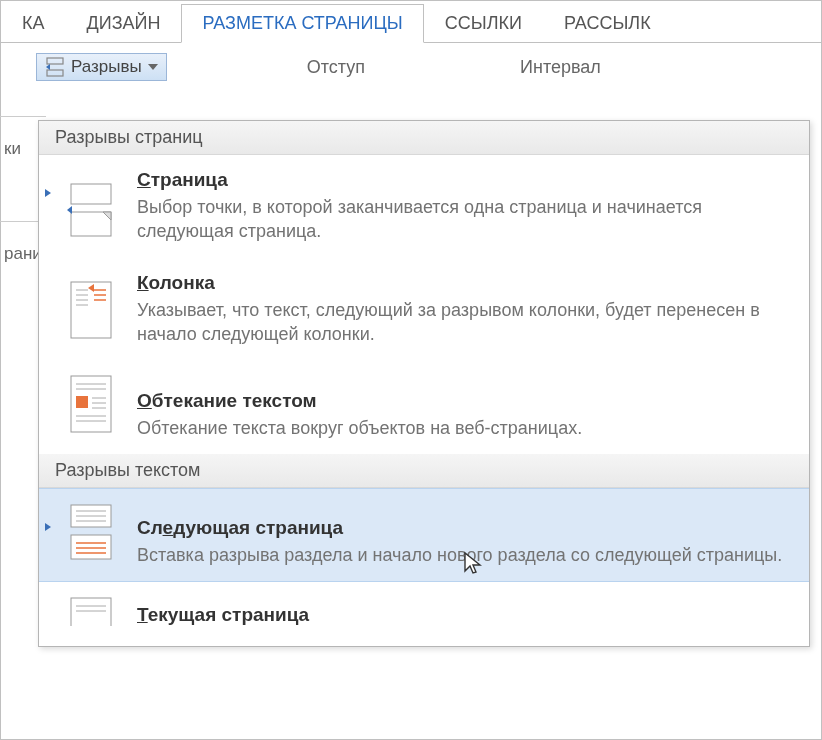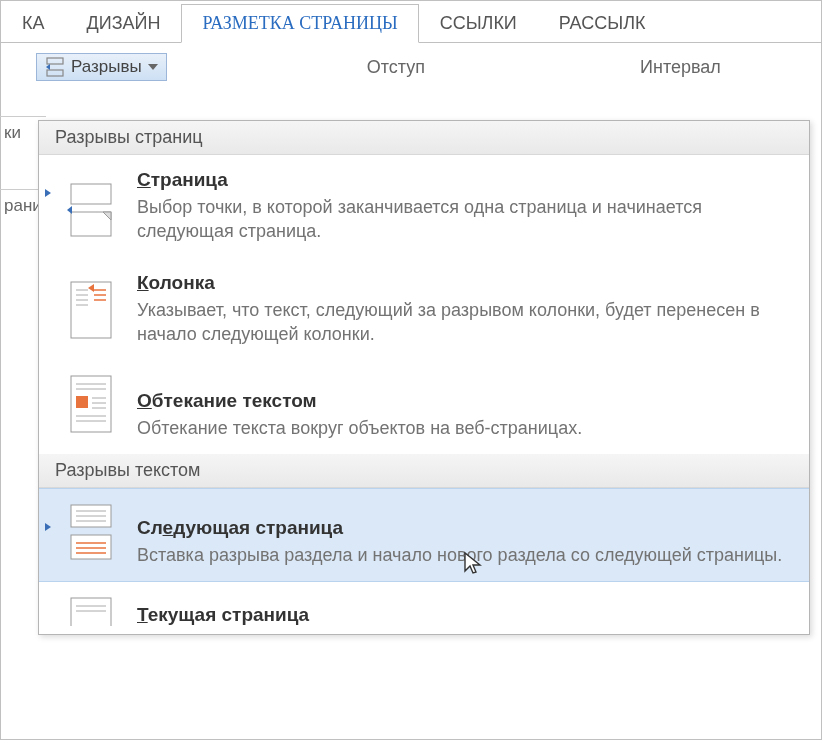--- a/index.html
+++ b/index.html
@@ -27,28 +27,26 @@
     color: #555;
     text-transform: uppercase;
     border: 1px solid transparent;
     margin-bottom: -1px;
     cursor: pointer;
   }
   .tab.active {
     color: #2a6cc0;
     border-color: #c0c0c0 #c0c0c0 #fff #c0c0c0;
     background: #fff;
-    font-family: Liberation Serif, serif;
   }
   .ribbon-row {
     display: flex;
     align-items: center;
     height: 48px;
     padding: 0 10px 0 35px;
-    gap: 60px;
   }
   .breaks-button {
     display: inline-flex;
     align-items: center;
     gap: 6px;
     padding: 3px 8px;
     border: 1px solid #9bb6d8;
     background: linear-gradient(#e8f0fa, #cde0f4);
     cursor: pointer;
     font-size: 17px;
@@ -59,21 +57,21 @@
     font-size: 18px;
     color: #666;
   }
   .side-fragments {
     position: absolute;
     left: 0;
     top: 116px;
     font-size: 17px;
     color: #666;
   }
-  .side-fragments div { padding: 6px 4px; border-top: 1px solid #ccc; }
+  .side-fragments div { padding: 22px 4px; border-top: 1px solid #ccc; }
   .dropdown {
     position: absolute;
     left: 38px;
     top: 120px;
     width: 772px;
     background: #fff;
     border: 1px solid #b5b5b5;
     box-shadow: 2px 2px 6px rgba(0,0,0,0.15);
   }
   .group-header {
@@ -234,21 +232,21 @@
     </div>
     <div class="item-text">
       <div class="item-title">Сл<span style="text-decoration:underline">е</span>дующая страница</div>
       <div class="item-desc">Вставка разрыва раздела и начало нового раздела со следующей страницы.</div>
     </div>
     <svg class="cursor" width="20" height="26" viewBox="0 0 20 26">
       <path d="M2 2 L2 20 L7 15 L10 22 L13 21 L10 14 L17 14 Z" fill="#fff" stroke="#333" stroke-width="1.4"></path>
     </svg>
   </div>
 
-  <div class="item" style="padding-bottom:4px">
+  <div class="item" style="padding-bottom:16px">
     <div class="item-icon">
       <svg width="52" height="30" viewBox="0 0 52 30">
         <rect x="6" y="2" width="40" height="40" fill="#fff" stroke="#999"></rect>
         <line x1="11" y1="10" x2="41" y2="10" stroke="#aaa"></line>
           <line x1="11" y1="15" x2="41" y2="15" stroke="#aaa"></line>
       </svg>
     </div>
     <div class="item-text">
       <div class="item-title"><span style="text-decoration:underline">Т</span><span>екущая страница</span></div>
     </div>

